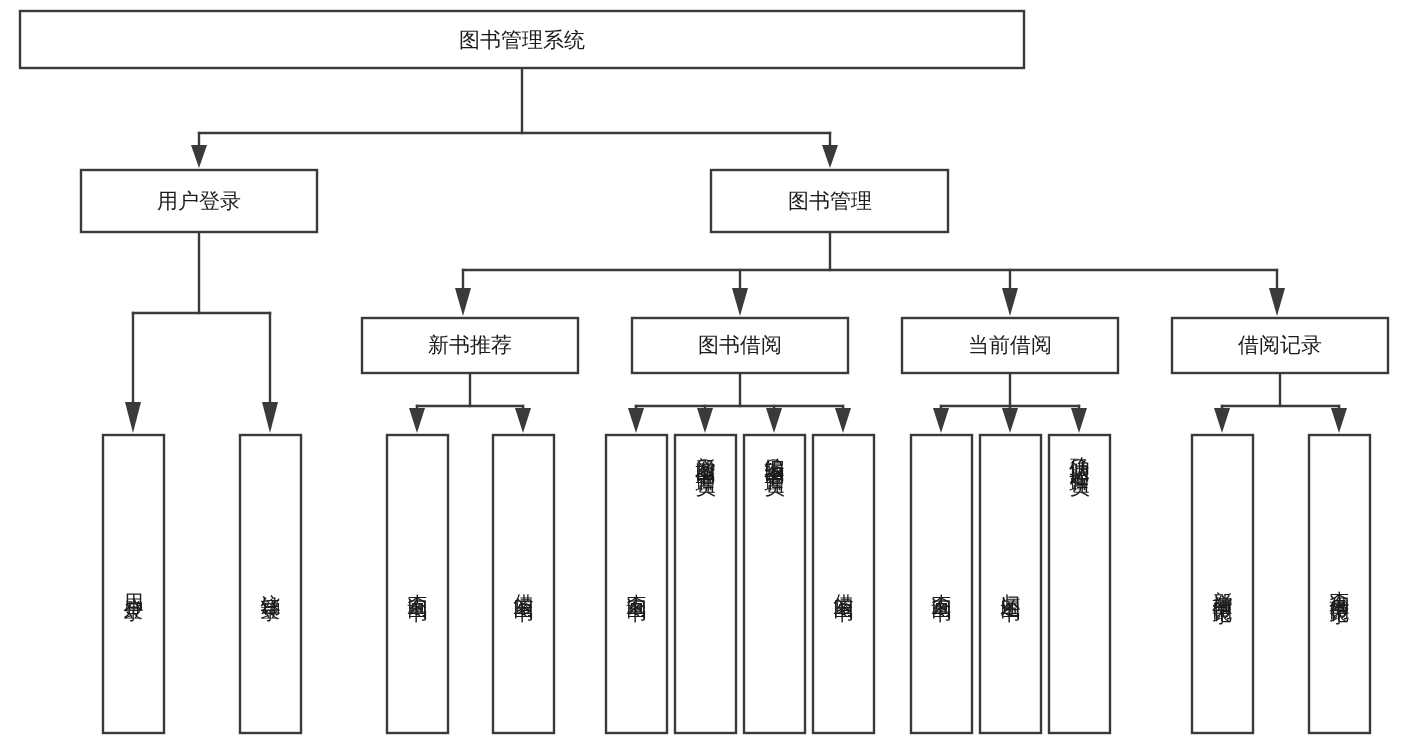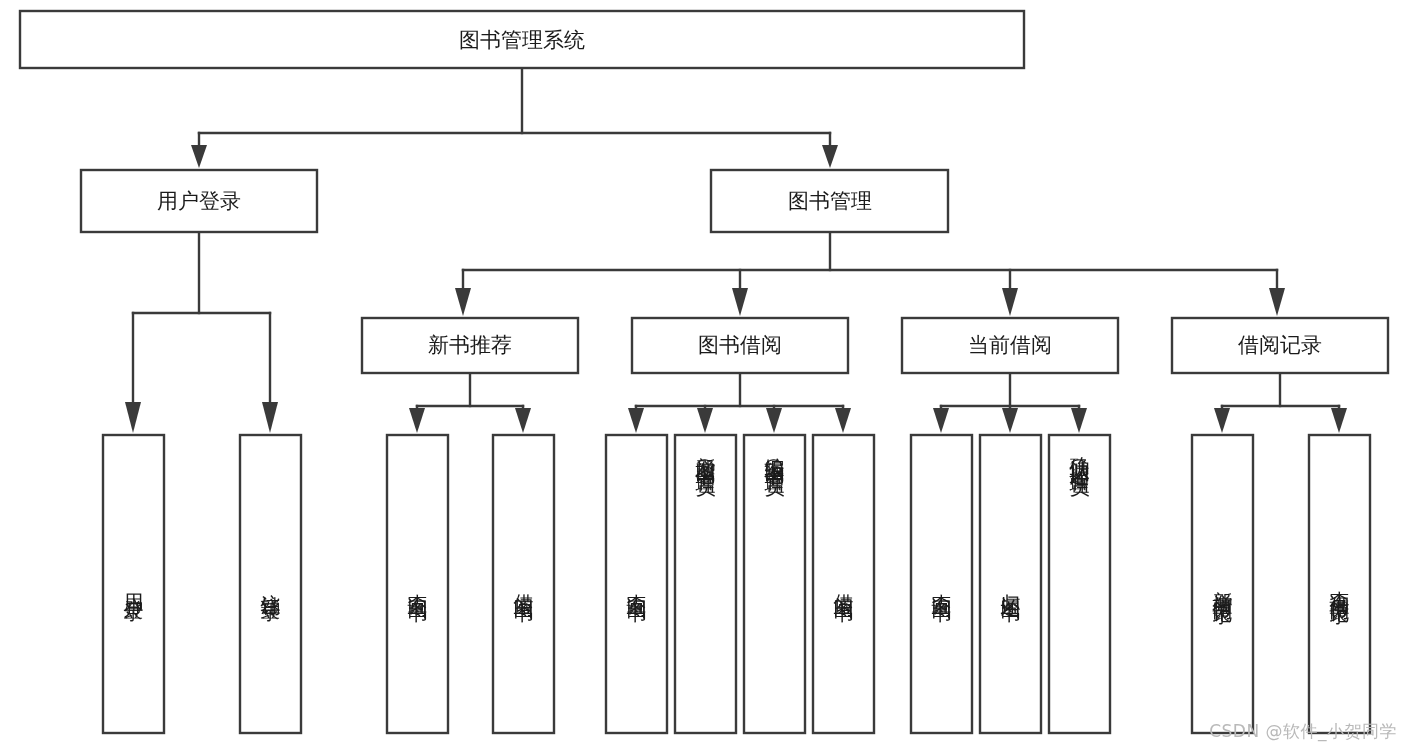--- a/index.html
+++ b/index.html
@@ -221,15 +221,14 @@
   <div class="leaf-label-wrap" style="left:744px; top:435px; width:61px; height:298px; justify-content:flex-start; padding-top:6px; box-sizing:border-box;">编辑图书（管理员）</div>
   <div class="leaf-label-wrap" style="left:813px; top:435px; width:61px; height:298px;">借阅图书</div>
 
   <div class="leaf-label-wrap" style="left:911px; top:435px; width:61px; height:298px;">查询图书</div>
   <div class="leaf-label-wrap" style="left:980px; top:435px; width:61px; height:298px;">归还图书</div>
   <div class="leaf-label-wrap" style="left:1049px; top:435px; width:61px; height:298px; justify-content:flex-start; padding-top:6px; box-sizing:border-box;">确认归还（管理员）</div>
 
   <div class="leaf-label-wrap" style="left:1192px; top:435px; width:61px; height:298px;">新增借阅记录</div>
   <div class="leaf-label-wrap" style="left:1309px; top:435px; width:61px; height:298px;">查询借阅记录</div>
 
-  <div class="watermark">CSDN @软件_小贺同学</div>
 
 </div>
 
 </body></html>

